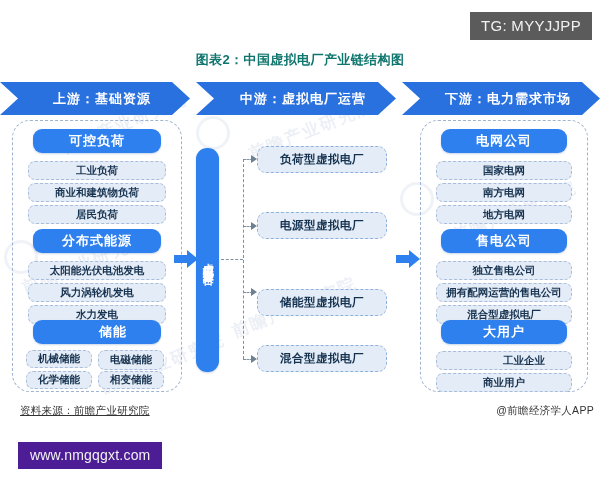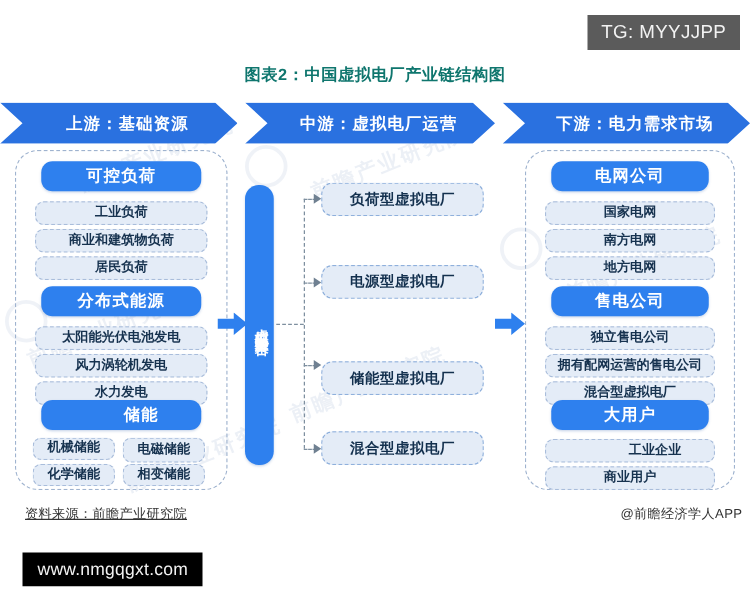--- a/index.html
+++ b/index.html
@@ -25,21 +25,21 @@
 
   
   .tg-badge {
     position: absolute; left: 470px; top: 12px;
     background: #5b5b5b; color: #f2f2f2;
     font-size: 15px; padding: 5px 11px 6px; letter-spacing:.3px;
     white-space: nowrap;
   }
   .url-badge {
     position: absolute; left: 18px; top: 442px;
-    background: #000000; color: #f2f2f2;
+    background: #4c1d95; color: #f2f2f2;
     font-size: 14px; padding: 5px 12px 6px; letter-spacing:.2px;
     white-space: nowrap;
   }
 
   
   .chart-title {
     position: absolute; top: 51px; left: 0; width: 600px;
     text-align: center; font-size: 13px; font-weight: 700;
     color: #0f766e; letter-spacing: .4px;
   }

